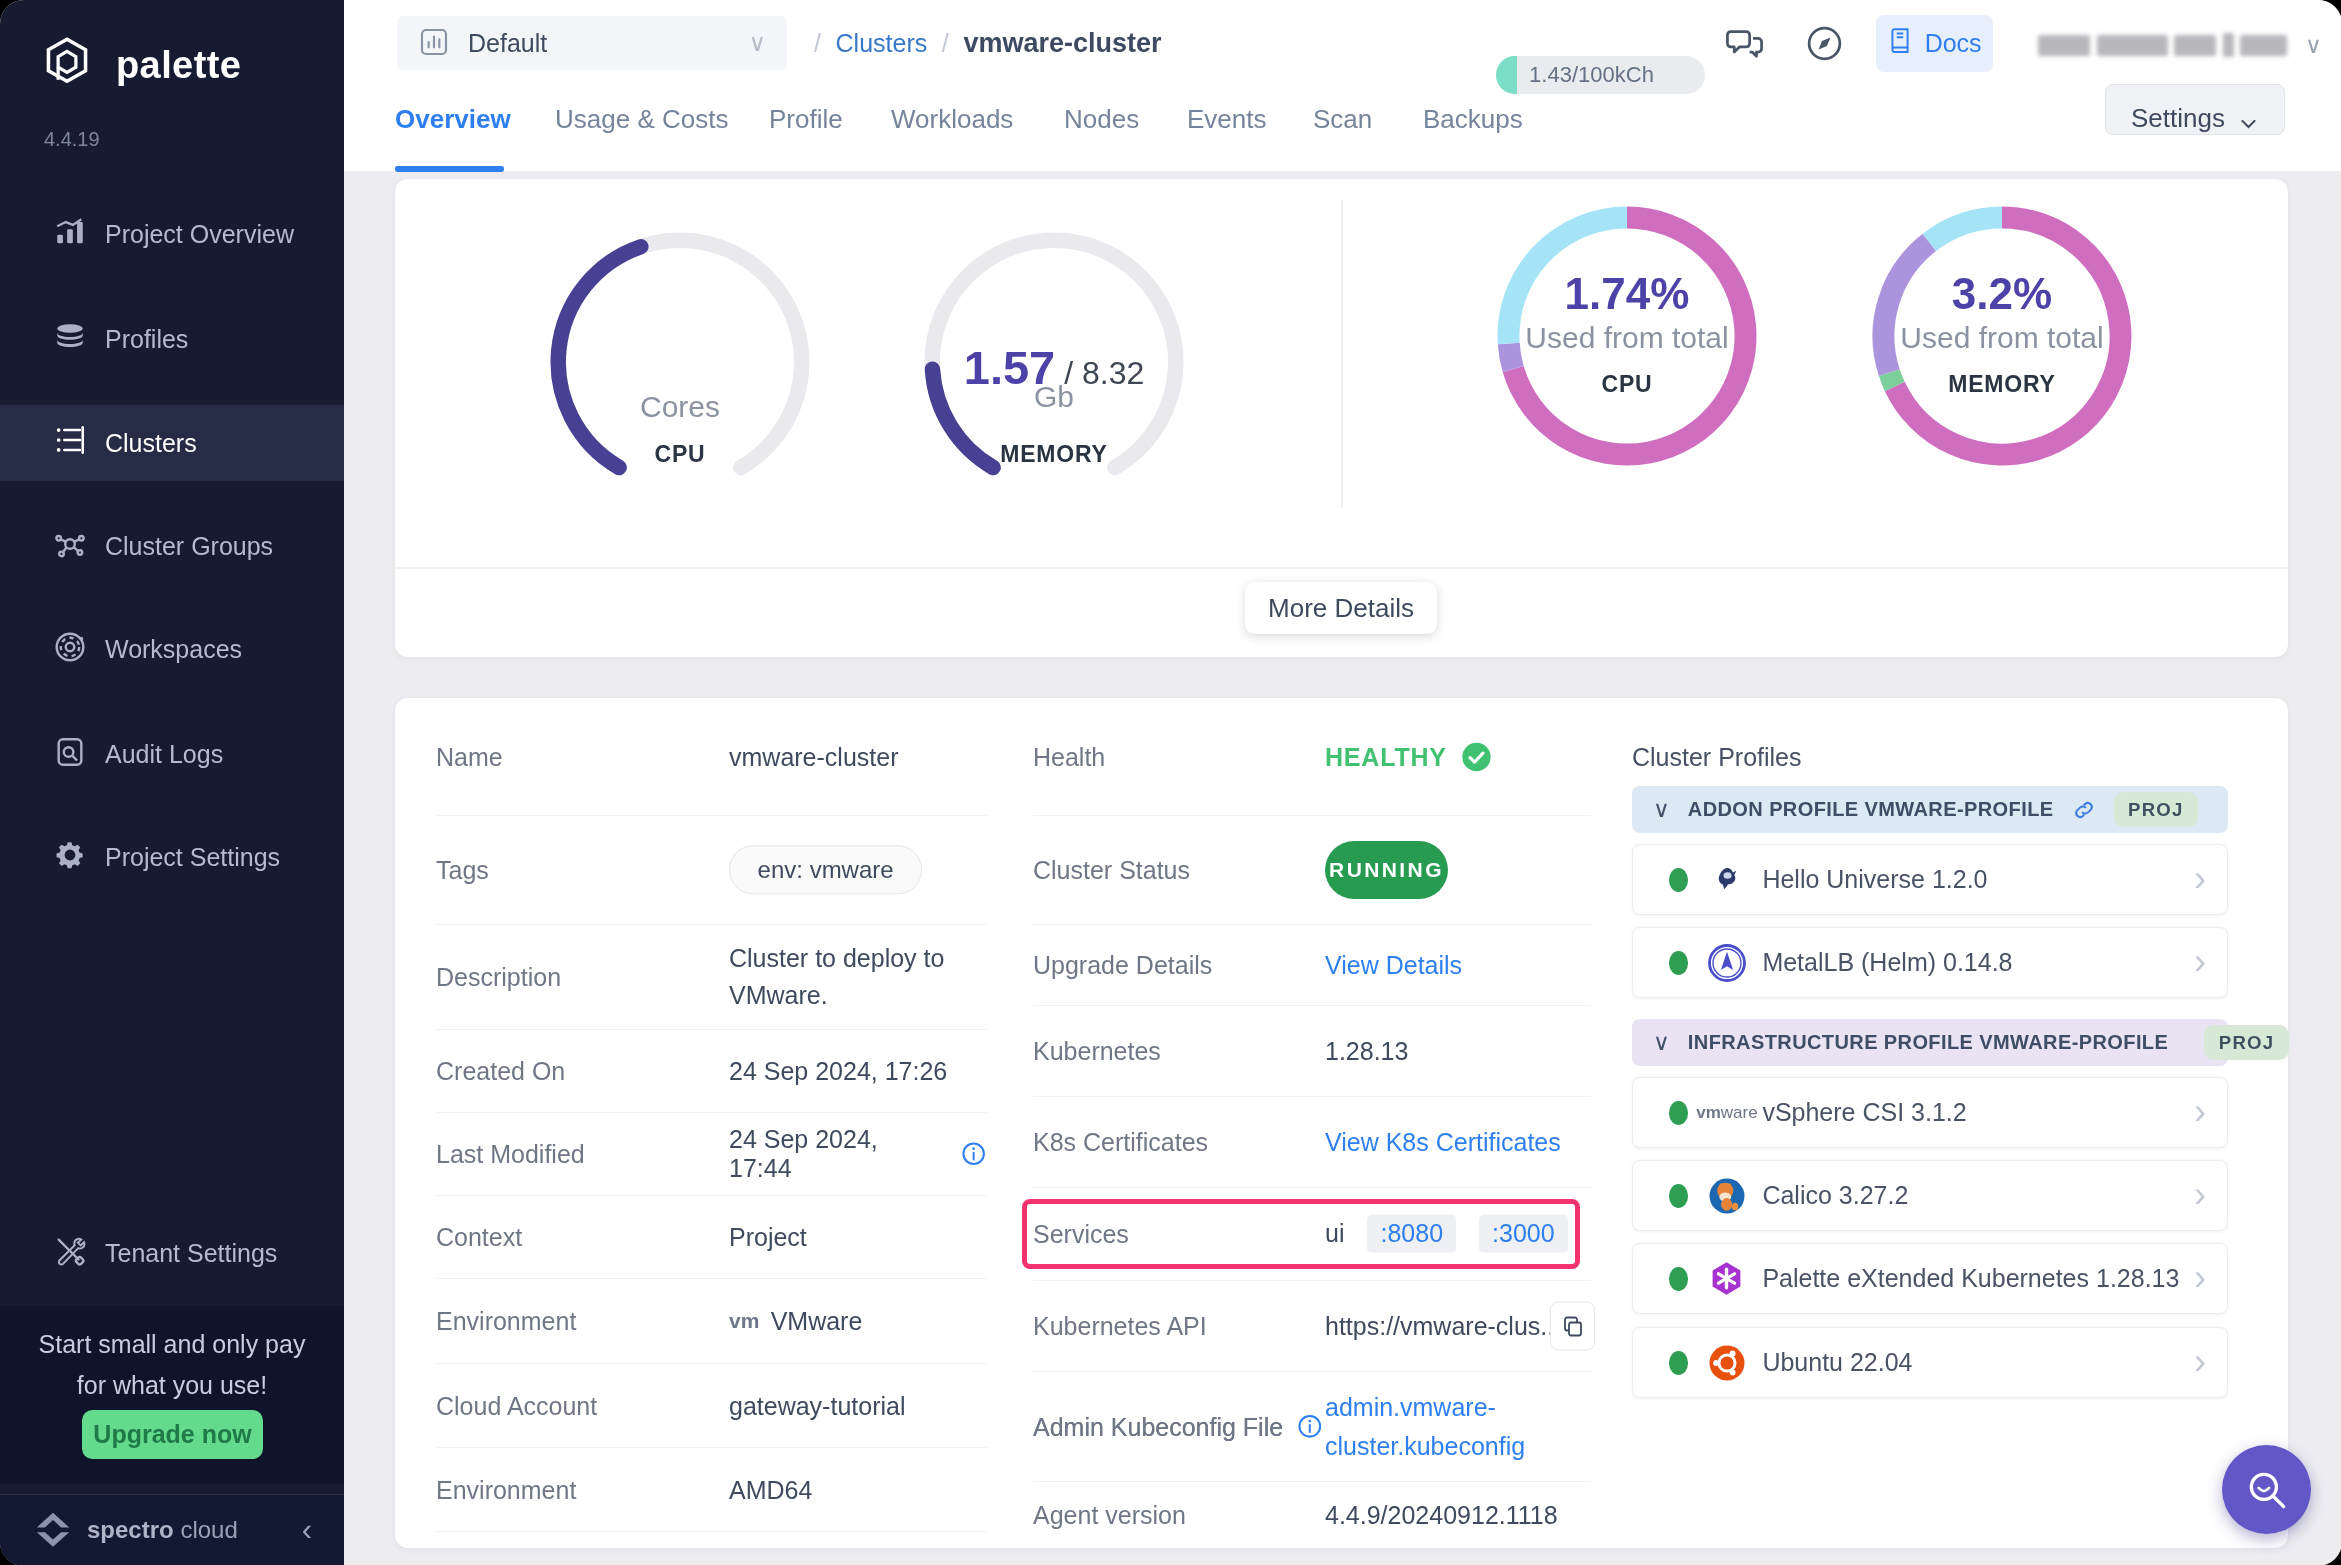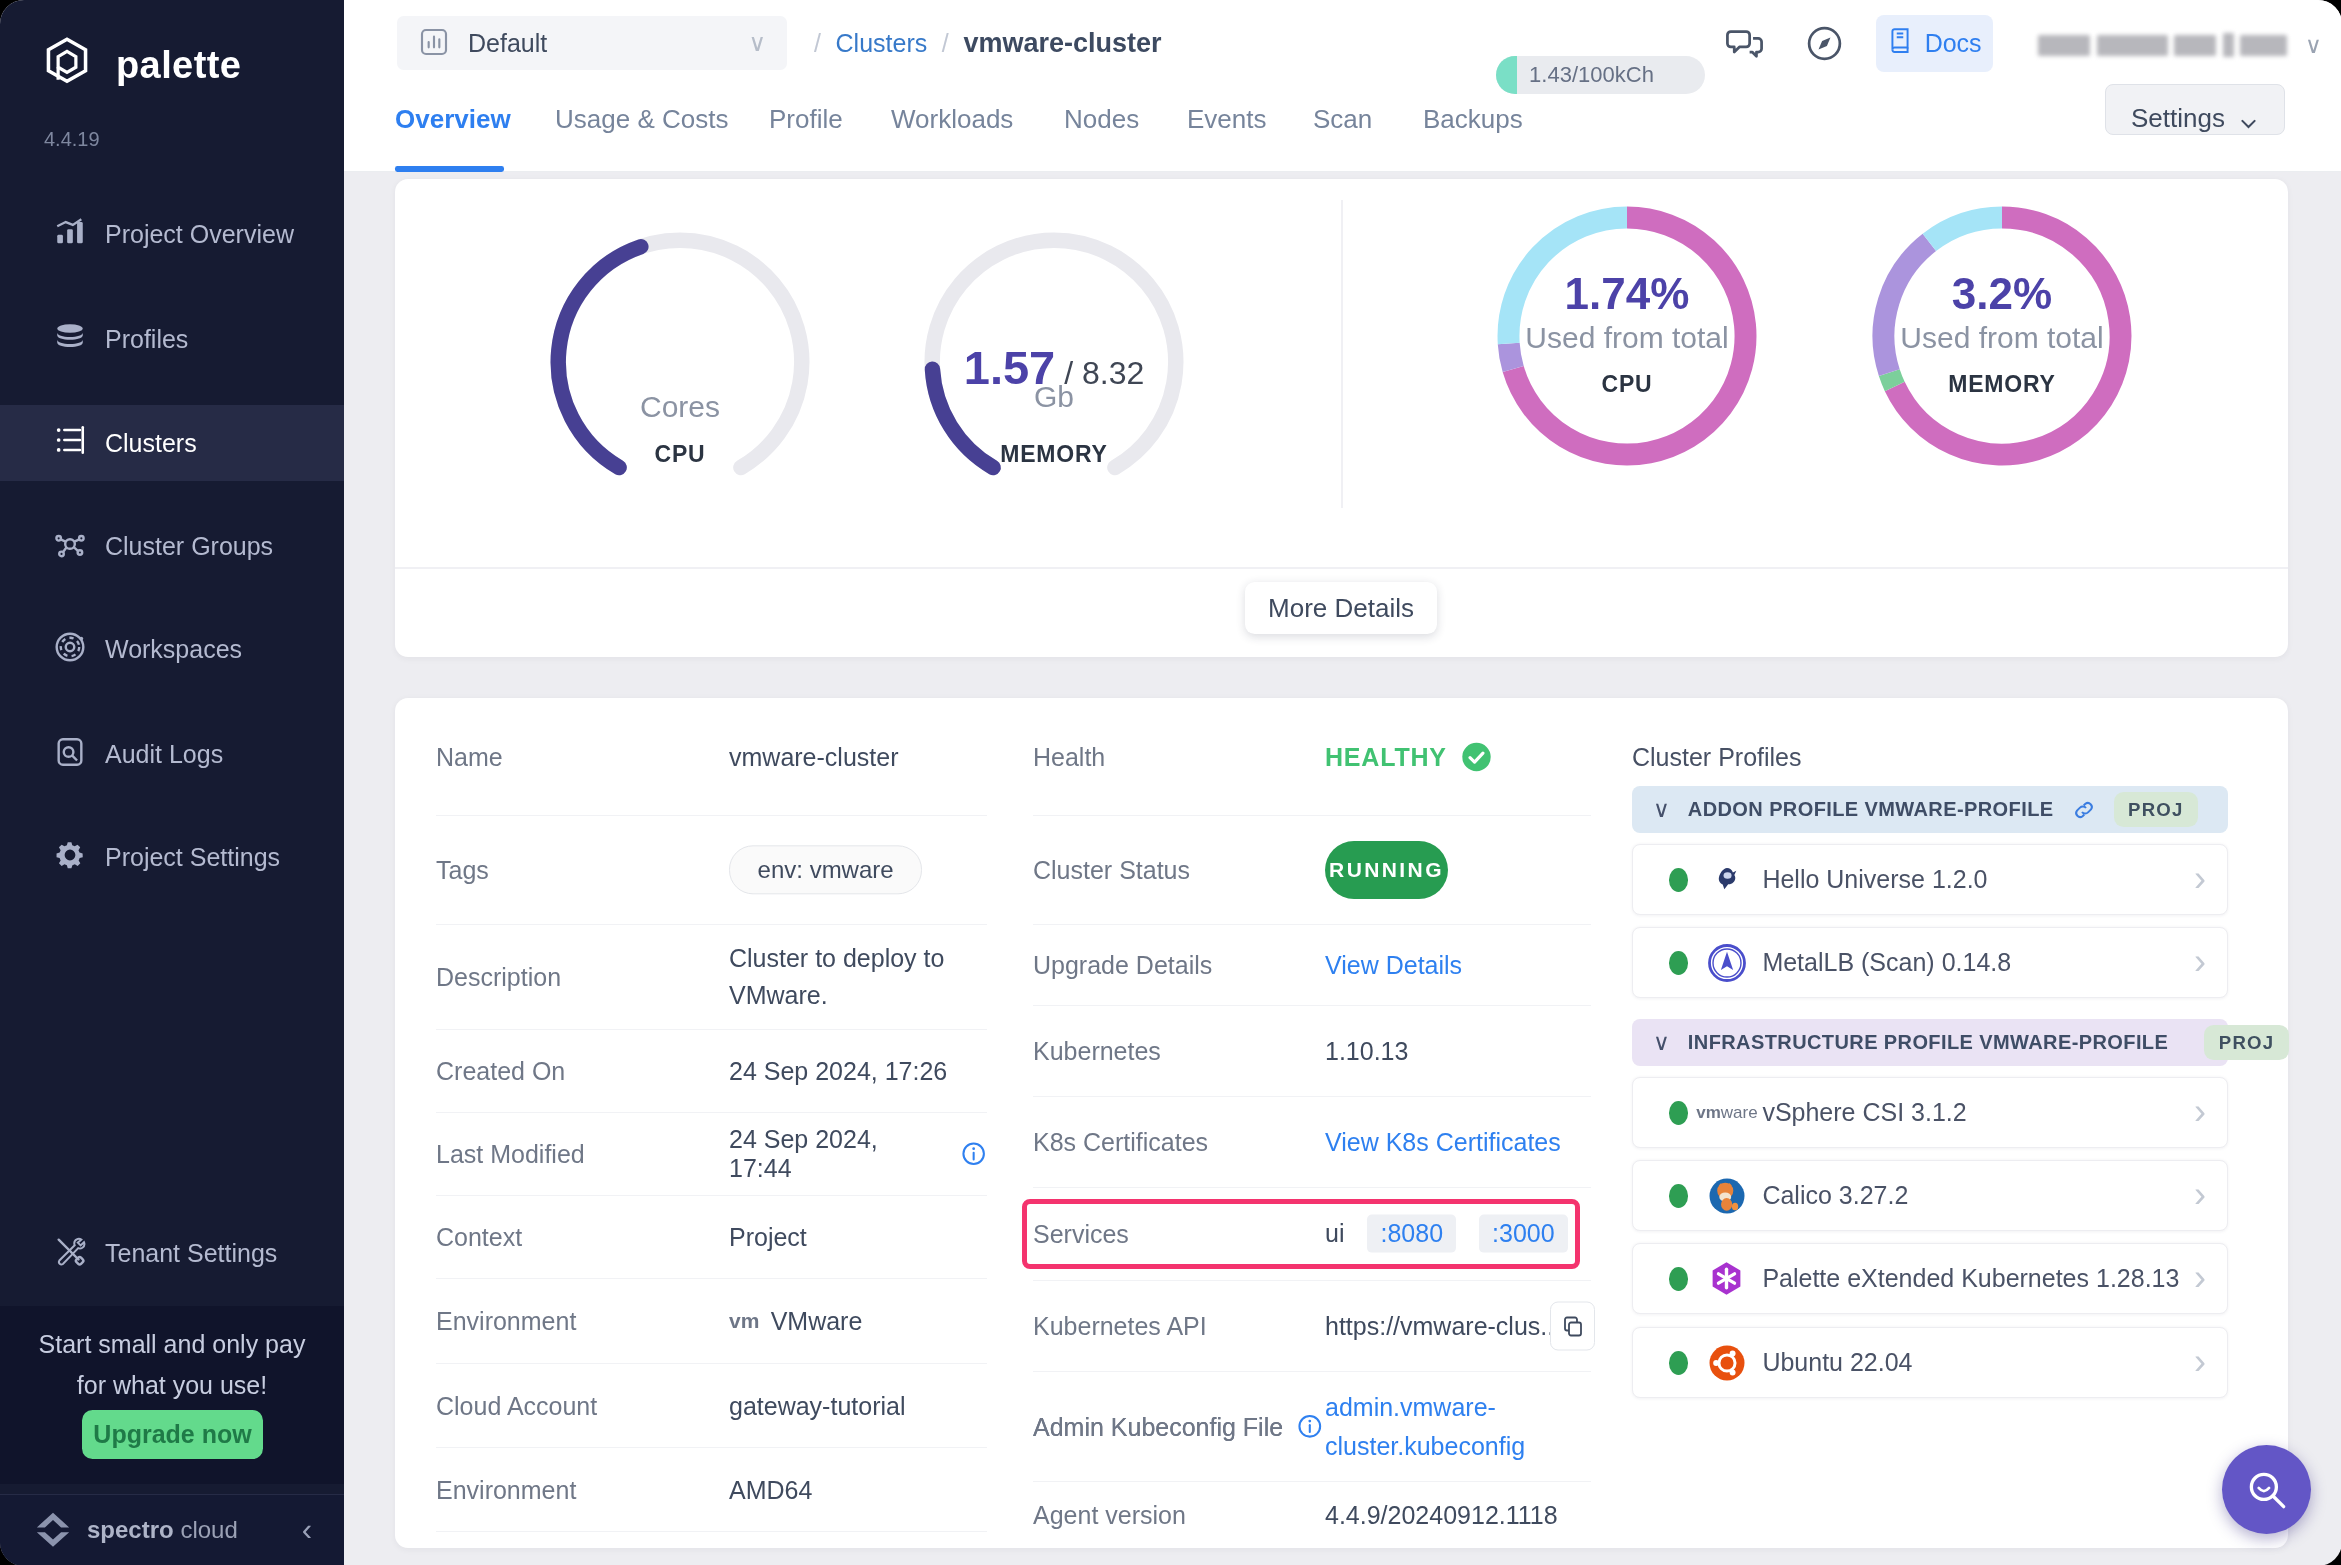--- a/index.html
+++ b/index.html
@@ -408,21 +408,21 @@
         <div class="drow" style="top:118px; height:109px;">
             <span class="dlabel">Cluster Status</span>
           <span class="dval"><span class="running">RUNNING</span></span>
           </div>
         <div class="drow" style="top:227px; height:81px;">
             <span class="dlabel">Upgrade Details</span>
             <span class="dval blink">View Details</span>
           </div>
         <div class="drow" style="top:308px; height:91px;">
             <span class="dlabel">Kubernetes</span>
-            <span class="dval">1.10.13</span>
+            <span class="dval">1.28.13</span>
           </div>
         <div class="drow" style="top:399px; height:91px;">
             <span class="dlabel">K8s Certificates</span>
             <span class="dval blink">View K8s Certificates</span>
           </div>
         <div class="drow" style="top:489px; height:94px;">
             <span class="dlabel">Services</span>
           <span class="dval svc-wrap">
             <span>ui</span>
             <span class="portchip">:8080</span>
@@ -485,21 +485,21 @@
         </div>
         <div class="pitem" style="top:229px;">
           <span class="gdot"></span>
           <span class="pic">
             <svg width="42" height="42" viewBox="0 0 24 24" fill="none">
                 <circle cx="12" cy="12" r="10" stroke="#4a4ecb" stroke-width="1.6"></circle>
                 <circle cx="12" cy="12" r="8" stroke="#4a4ecb" stroke-width="0.8"></circle>
                 <path d="M12 5.5 15.5 16 12 13.8 8.5 16Z" fill="#4a4ecb"></path>
               </svg>
           </span>
-          <span class="pname">MetalLB (Scan) 0.14.8</span>
+          <span class="pname">MetalLB (Helm) 0.14.8</span>
           <span class="pchev">›</span>
         </div>
 
         <div class="phead" style="top:321px; background:#eae3f4;">
           <span class="hchev">∨</span>
           <span class="htxt">INFRASTRUCTURE PROFILE VMWARE-PROFILE</span>
           <svg width="24" height="24" viewBox="0 0 24 24" fill="none" stroke="#3b7de0" stroke-width="2">
               <path d="M10 14a4 4 0 0 0 6 .4l3-3a4 4 0 0 0-5.6-5.6l-1.7 1.7"></path>
               <path d="M14 10a4 4 0 0 0-6-.4l-3 3a4 4 0 0 0 5.6 5.6l1.7-1.7"></path>
             </svg>

